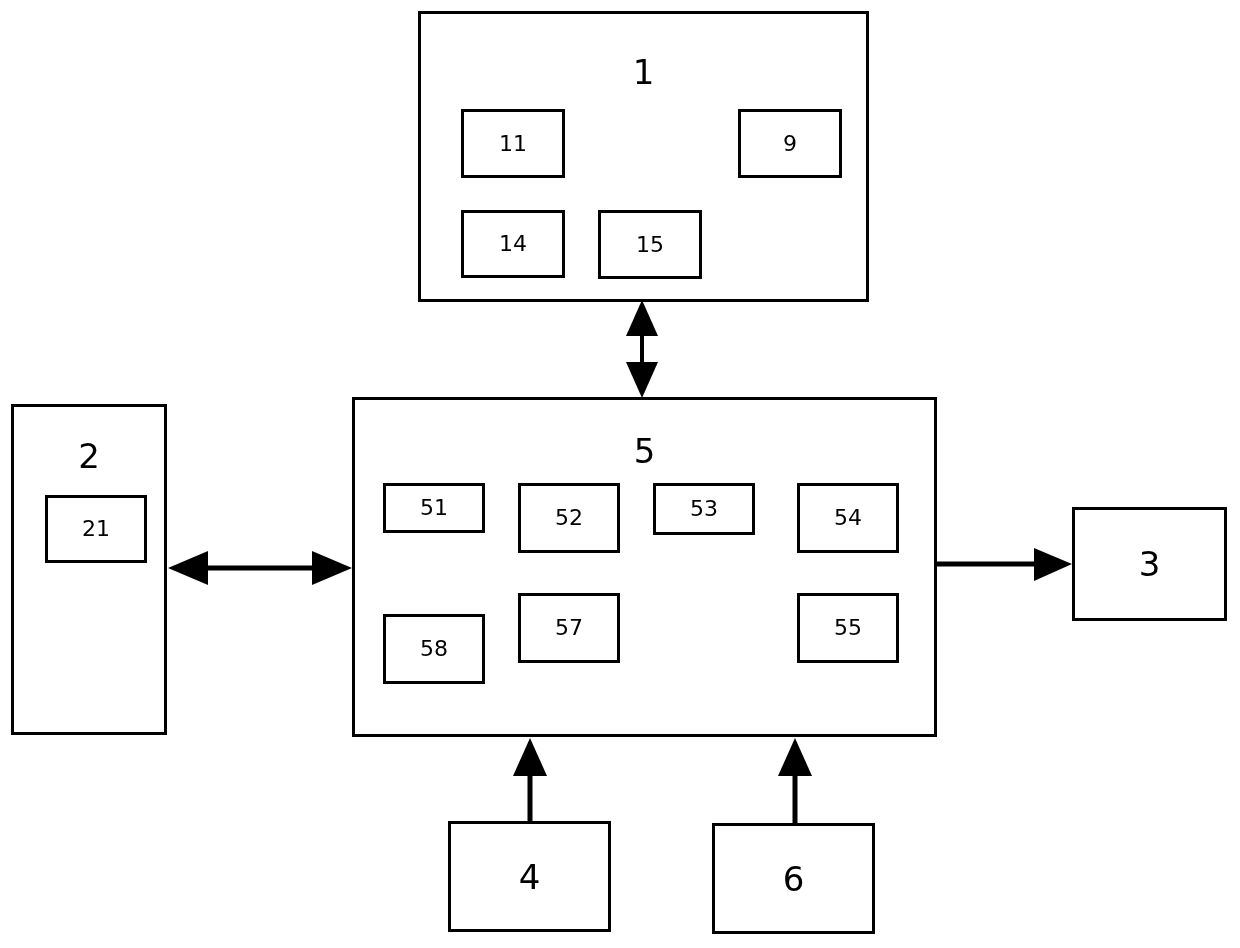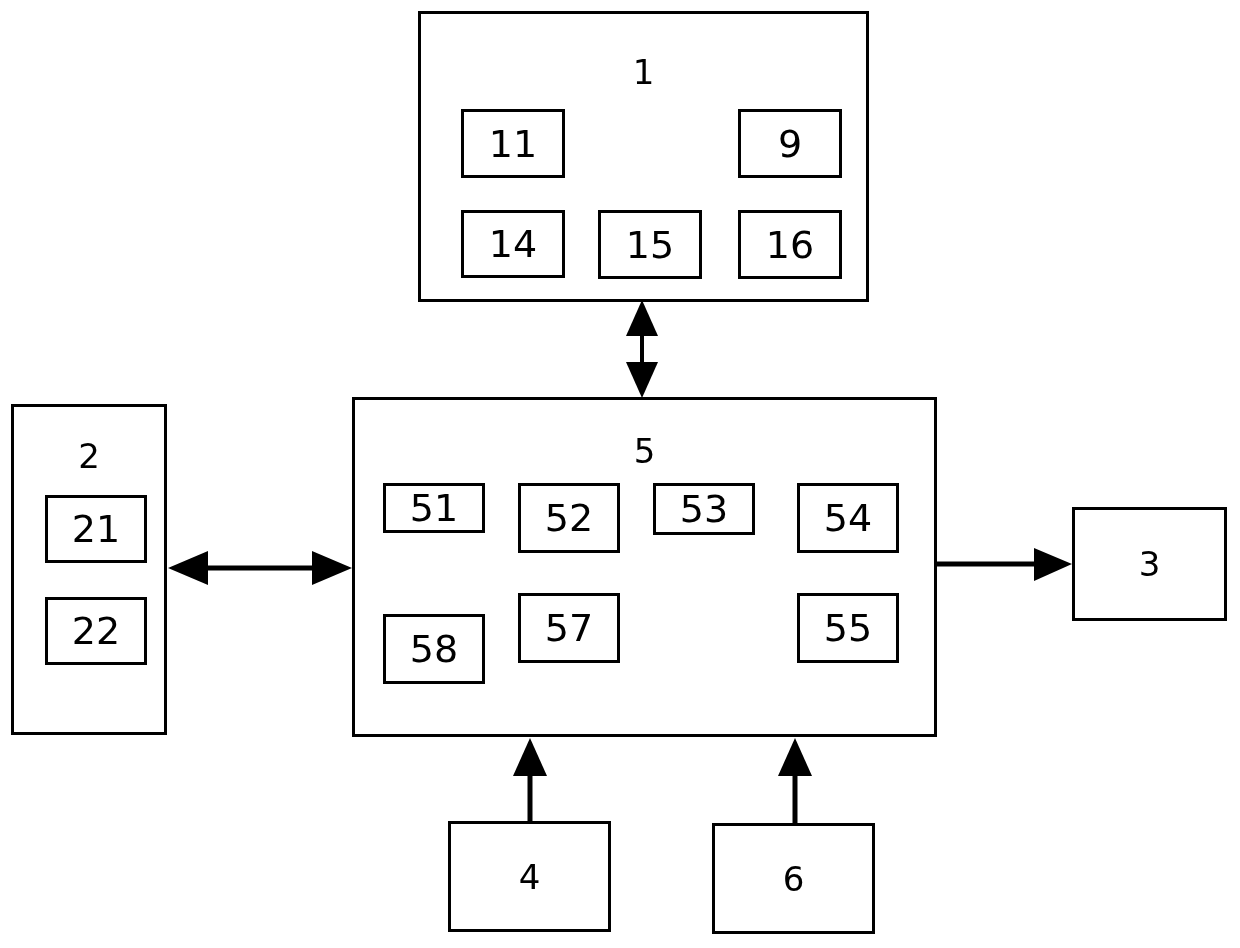--- a/index.html
+++ b/index.html
@@ -28,21 +28,21 @@
   }
   
   .subblock {
     position: absolute;
     box-sizing: border-box;
     border: 3px solid #000000;
     background: #ffffff;
     display: flex;
     align-items: center;
     justify-content: center;
-    font-size: 38px;
+    font-size: 22px;
     line-height: 1;
     letter-spacing: 0px;
   }
   
   .block-label {
     position: absolute;
     left: 0;
     right: 0;
     text-align: center;
     font-size: 34px;
@@ -107,28 +107,26 @@
   </svg>
 
   <div class="block" style="left:418px; top:11px; width:451px; height:291px;">
     <div class="block-label" style="top:41px;">1</div>
 
     <div class="subblock" style="left:40px; top:95px; width:104px; height:69px;">11</div>
     <div class="subblock" style="left:317px; top:95px; width:104px; height:69px;">9</div>
 
     <div class="subblock" style="left:40px; top:196px; width:104px; height:68px;">14</div>
     <div class="subblock" style="left:177px; top:196px; width:104px; height:69px;">15</div>
-    <div class="subblock" style="left:317px; top:196px; width:104px; height:69px;">16</div>
   </div>
 
   <div class="block" style="left:11px; top:404px; width:156px; height:331px;">
     <div class="block-label" style="top:32px;">2</div>
 
     <div class="subblock" style="left:31px; top:88px; width:102px; height:68px;">21</div>
-    <div class="subblock" style="left:31px; top:190px; width:102px; height:68px;">22</div>
   </div>
 
   <div class="block" style="left:352px; top:397px; width:585px; height:340px;">
     <div class="block-label" style="top:34px;">5</div>
 
     <div class="subblock" style="left:28px; top:83px; width:102px; height:50px;">51</div>
     <div class="subblock" style="left:163px; top:83px; width:102px; height:70px;">52</div>
     <div class="subblock" style="left:298px; top:83px; width:102px; height:52px;">53</div>
     <div class="subblock" style="left:442px; top:83px; width:102px; height:70px;">54</div>
 

